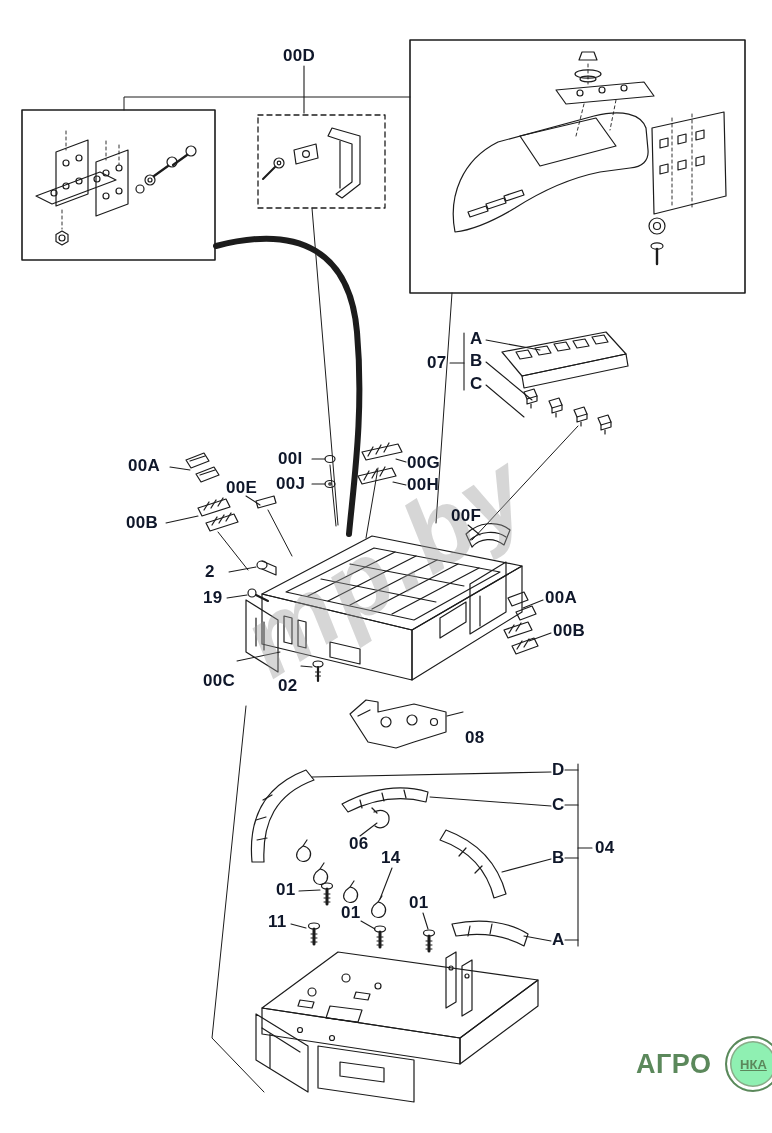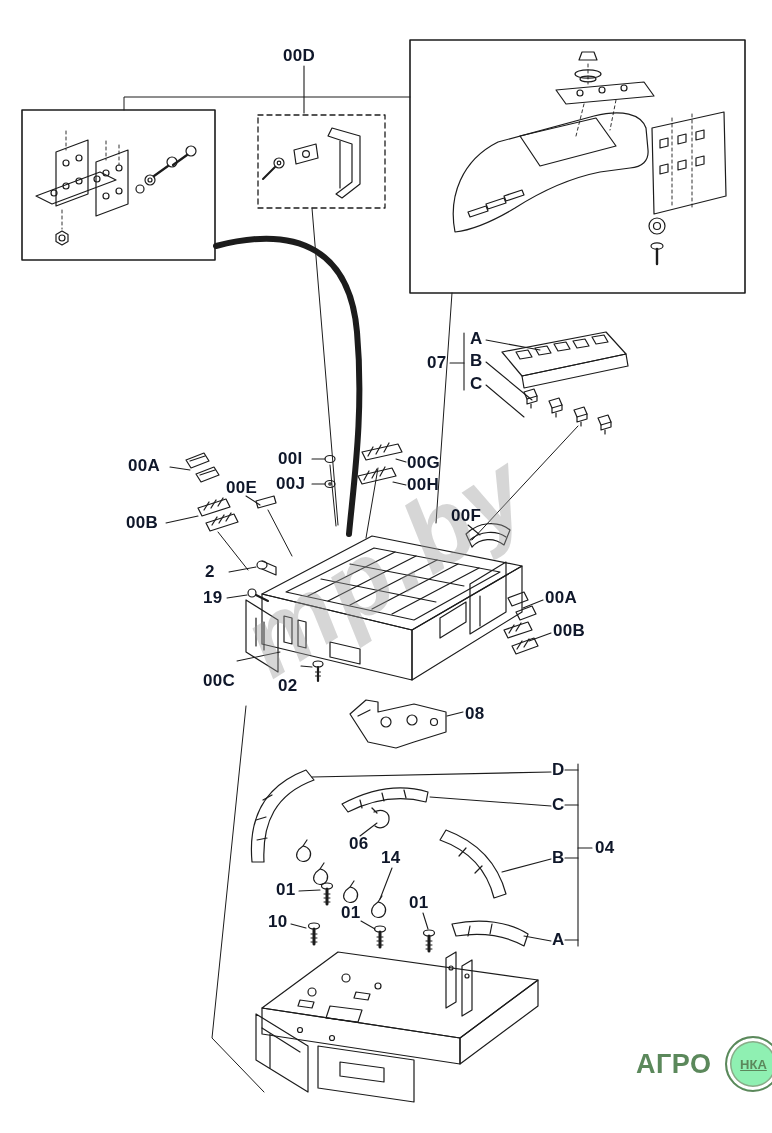--- a/index.html
+++ b/index.html
@@ -336,31 +336,31 @@
 <div class="callout" style="left:276px;top:474px">00J</div>
 <div class="callout" style="left:407px;top:475px">00H</div>
 <div class="callout" style="left:126px;top:513px">00B</div>
 <div class="callout" style="left:451px;top:506px">00F</div>
 <div class="callout" style="left:205px;top:562px">2</div>
 <div class="callout" style="left:203px;top:588px">19</div>
 <div class="callout" style="left:545px;top:588px">00A</div>
 <div class="callout" style="left:553px;top:621px">00B</div>
 <div class="callout" style="left:203px;top:671px">00C</div>
 <div class="callout" style="left:278px;top:676px">02</div>
-<div class="callout" style="left:465px;top:704px">08</div>
+<div class="callout" style="left:465px;top:728px">08</div>
 <div class="callout" style="left:552px;top:760px">D</div>
 <div class="callout" style="left:552px;top:795px">C</div>
 <div class="callout" style="left:349px;top:834px">06</div>
 <div class="callout" style="left:552px;top:848px">B</div>
 <div class="callout" style="left:595px;top:838px">04</div>
 <div class="callout" style="left:381px;top:848px">14</div>
 <div class="callout" style="left:276px;top:880px">01</div>
 <div class="callout" style="left:341px;top:903px">01</div>
 <div class="callout" style="left:409px;top:893px">01</div>
-<div class="callout" style="left:268px;top:912px">10</div>
+<div class="callout" style="left:268px;top:912px">11</div>
 <div class="callout" style="left:552px;top:930px">A</div>
 
 <div class="logo">
   <span class="logo-text">АГРО</span>
   <span class="logo-badge">
     <span>НКА</span>
   </span>
 </div>
 
 </div>

